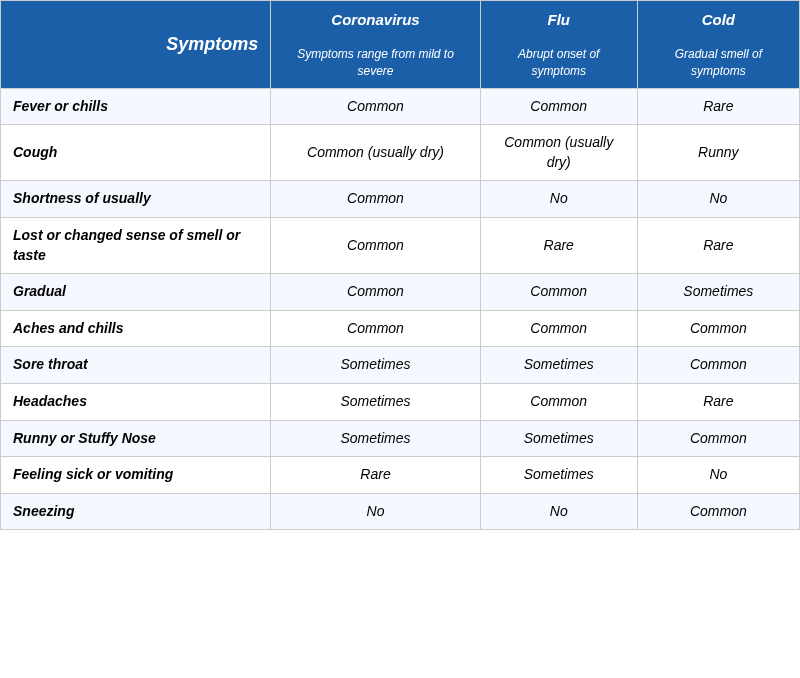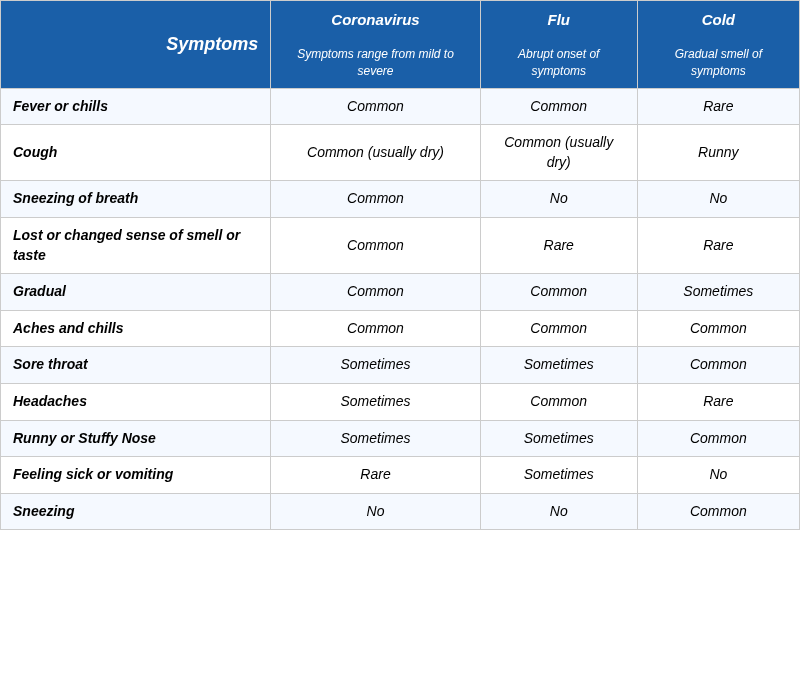--- a/index.html
+++ b/index.html
@@ -107,21 +107,21 @@
         <td>Common</td>
         <td>Rare</td>
       </tr>
       <tr>
         <td>Cough</td>
         <td>Common (usually dry)</td>
         <td>Common (usually dry)</td>
         <td>Runny</td>
       </tr>
       <tr>
-        <td>Sneezing of breath</td>
+        <td>Shortness of usually</td>
         <td>Common</td>
         <td>No</td>
         <td>No</td>
       </tr>
       <tr>
         <td>Lost or changed sense of smell or taste</td>
         <td>Common</td>
         <td>Rare</td>
         <td>Rare</td>
       </tr>

